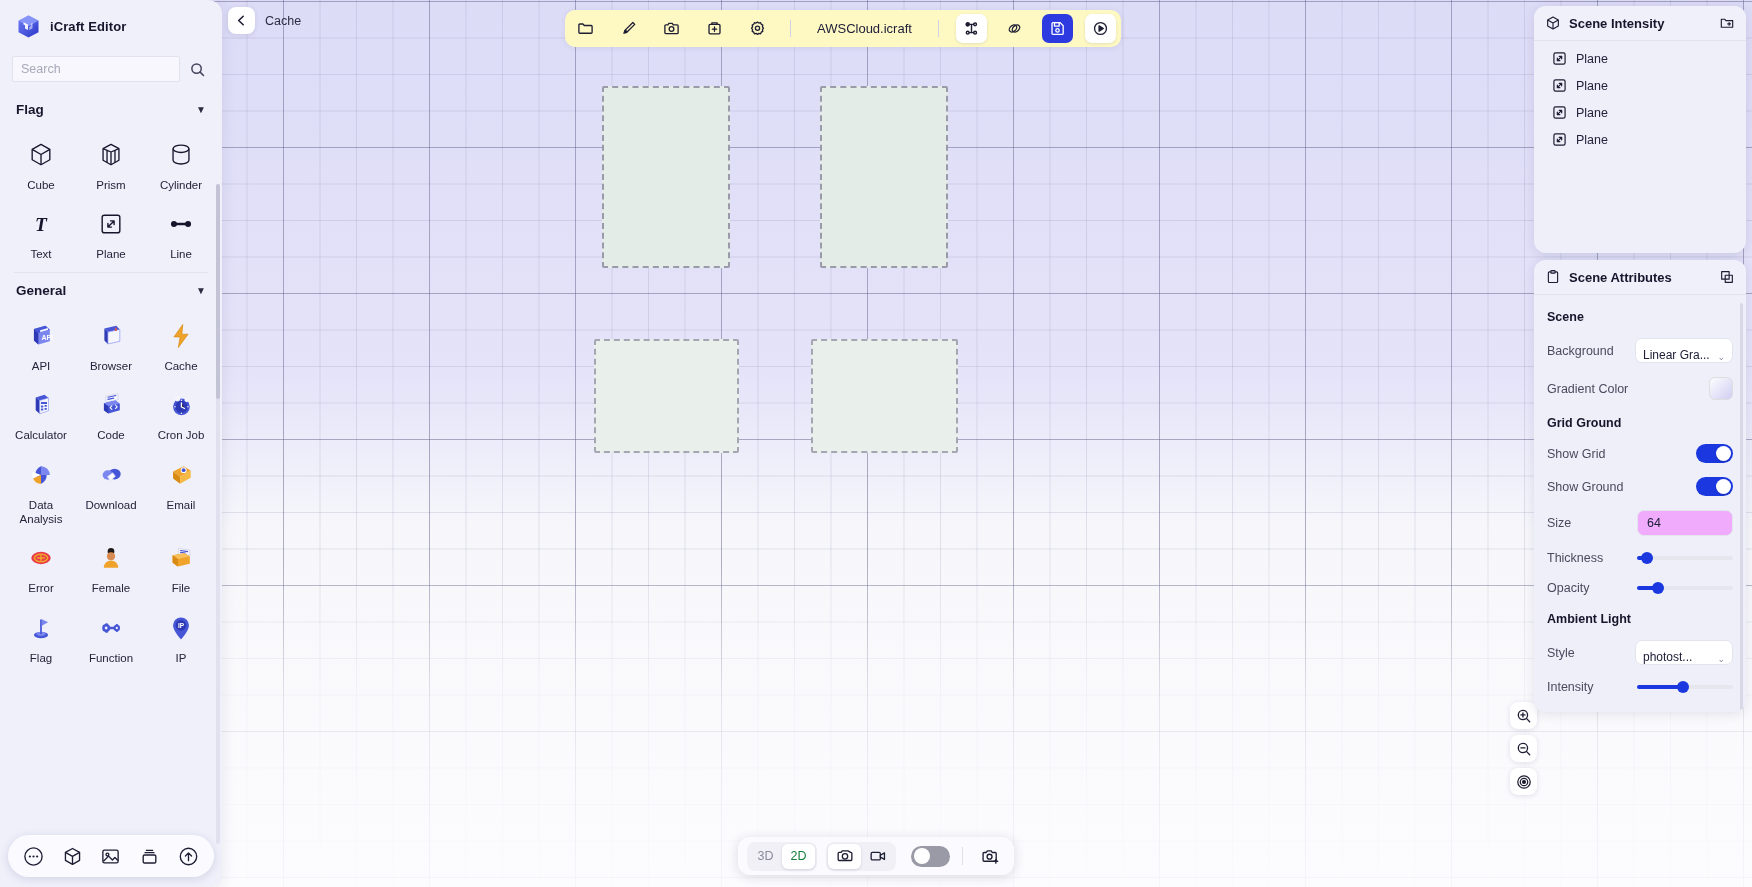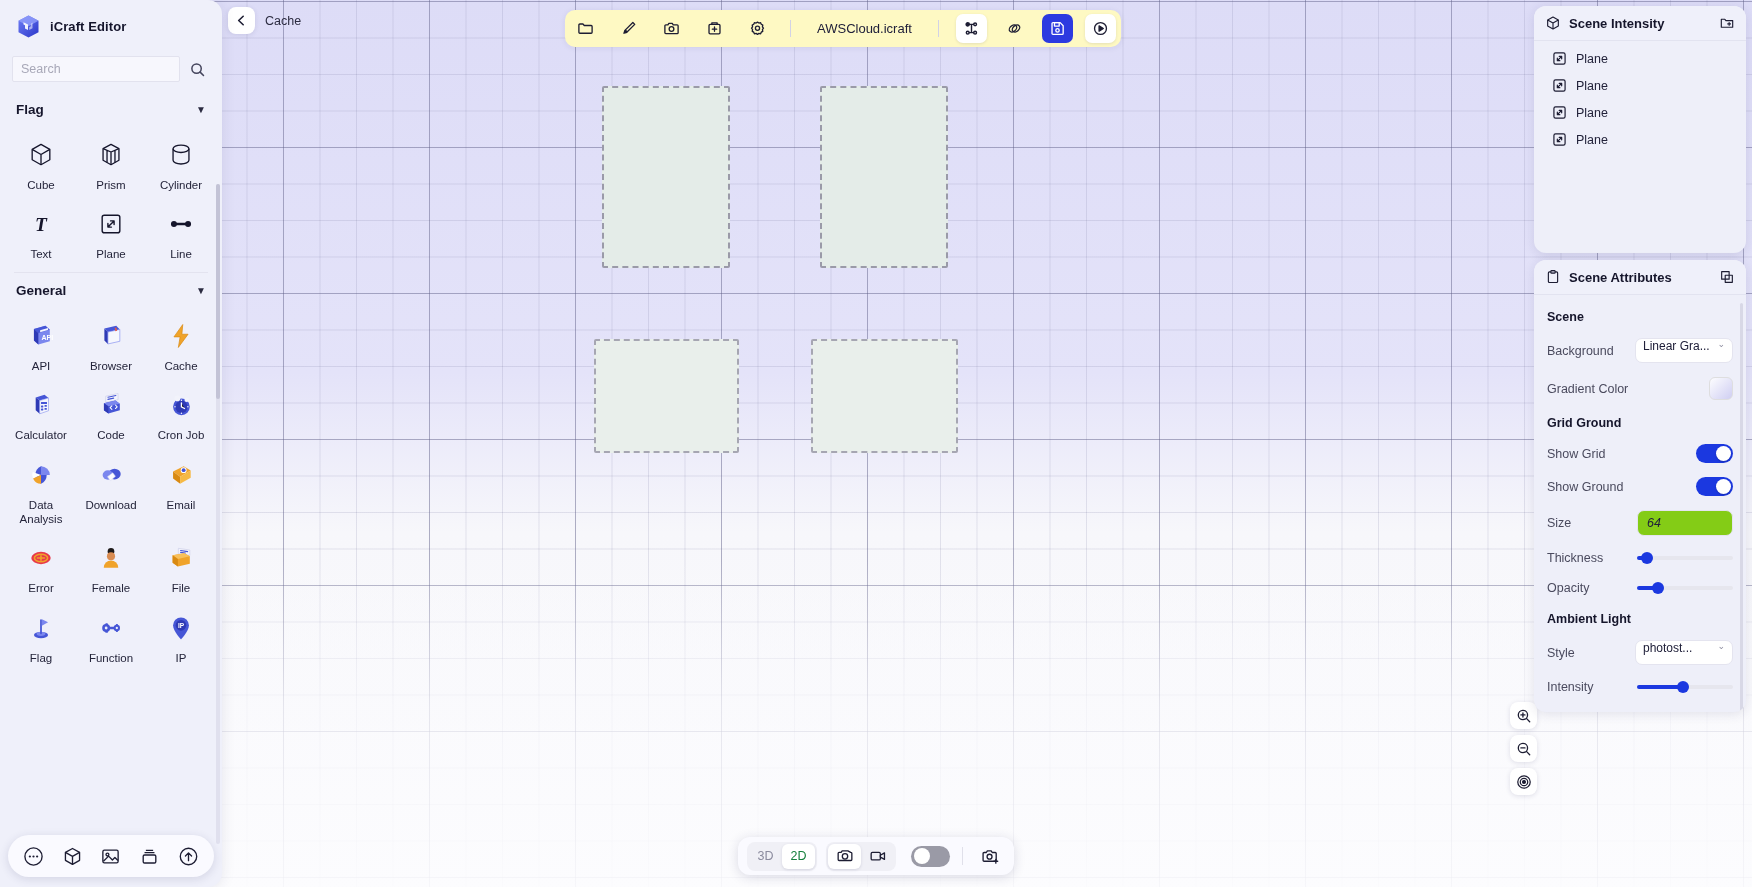--- a/index.html
+++ b/index.html
@@ -183,43 +183,43 @@
 
   #attrs-body { padding: 6px 0 10px 0; position: relative; }
   .sec-title { font-size: 12.5px; font-weight: bold; color: #15152b; padding: 9px 13px 7px 13px; }
   .row {
     display: flex; align-items: center; justify-content: space-between;
     padding: 7px 13px; min-height: 30px;
   }
   .row .k { font-size: 12.5px; color: #4a4a5e; }
   .select {
     width: 98px; height: 25px; background: #fff; border: 1px solid #e4e4ef;
-    border-radius: 7px; display: flex; align-items: flex-start; justify-content: space-between;
+    border-radius: 7px; display: flex; align-items: flex-end; justify-content: space-between;
     padding: 0 7px; cursor: pointer;
   }
   .select .sv { font-size: 12px; color: #20203a; overflow: hidden; white-space: nowrap; }
   .select .cv { font-size: 9px; color: #8b8b9e; }
   .swatch {
     width: 24px; height: 23px; border-radius: 6px; border: 1px solid #dededf;
     cursor: pointer;
   }
   .swatch.grad { background: linear-gradient(135deg,#fdfdff 0%, #cfcef2 100%); }
   .swatch.white { background: #fff; }
   .toggle {
     width: 37px; height: 19px; border-radius: 10px; position: relative; cursor: pointer;
   }
   .toggle .knob {
     position: absolute; top: 2px; width: 15px; height: 15px;
     background: #fff; border-radius: 50%; box-shadow: 0 1px 2px rgba(0,0,0,.2);
   }
   .toggle.on { background: #1b38e0; }
   .toggle.on .knob { right: 2px; }
   .numbox {
-    width: 96px; height: 26px; background: #84cc16; border: 1px solid #e4e4ef;
-    border-radius: 7px; display: flex; align-items: center; padding: 0 9px; font-style: italic;
+    width: 96px; height: 26px; background: #f0abfc; border: 1px solid #e4e4ef;
+    border-radius: 7px; display: flex; align-items: center; padding: 0 9px;
   }
   .numbox .nv { font-size: 12.5px; color: #20203a; }
   .slider { width: 96px; height: 14px; position: relative; cursor: pointer; }
   .slider .track {
     position: absolute; top: 5px; left: 0; right: 0; height: 4px;
     background: #e6e6ee; border-radius: 2px;
   }
   .slider .fill {
     position: absolute; top: 5px; left: 0; height: 4px;
     background: #1b38e0; border-radius: 2px;

